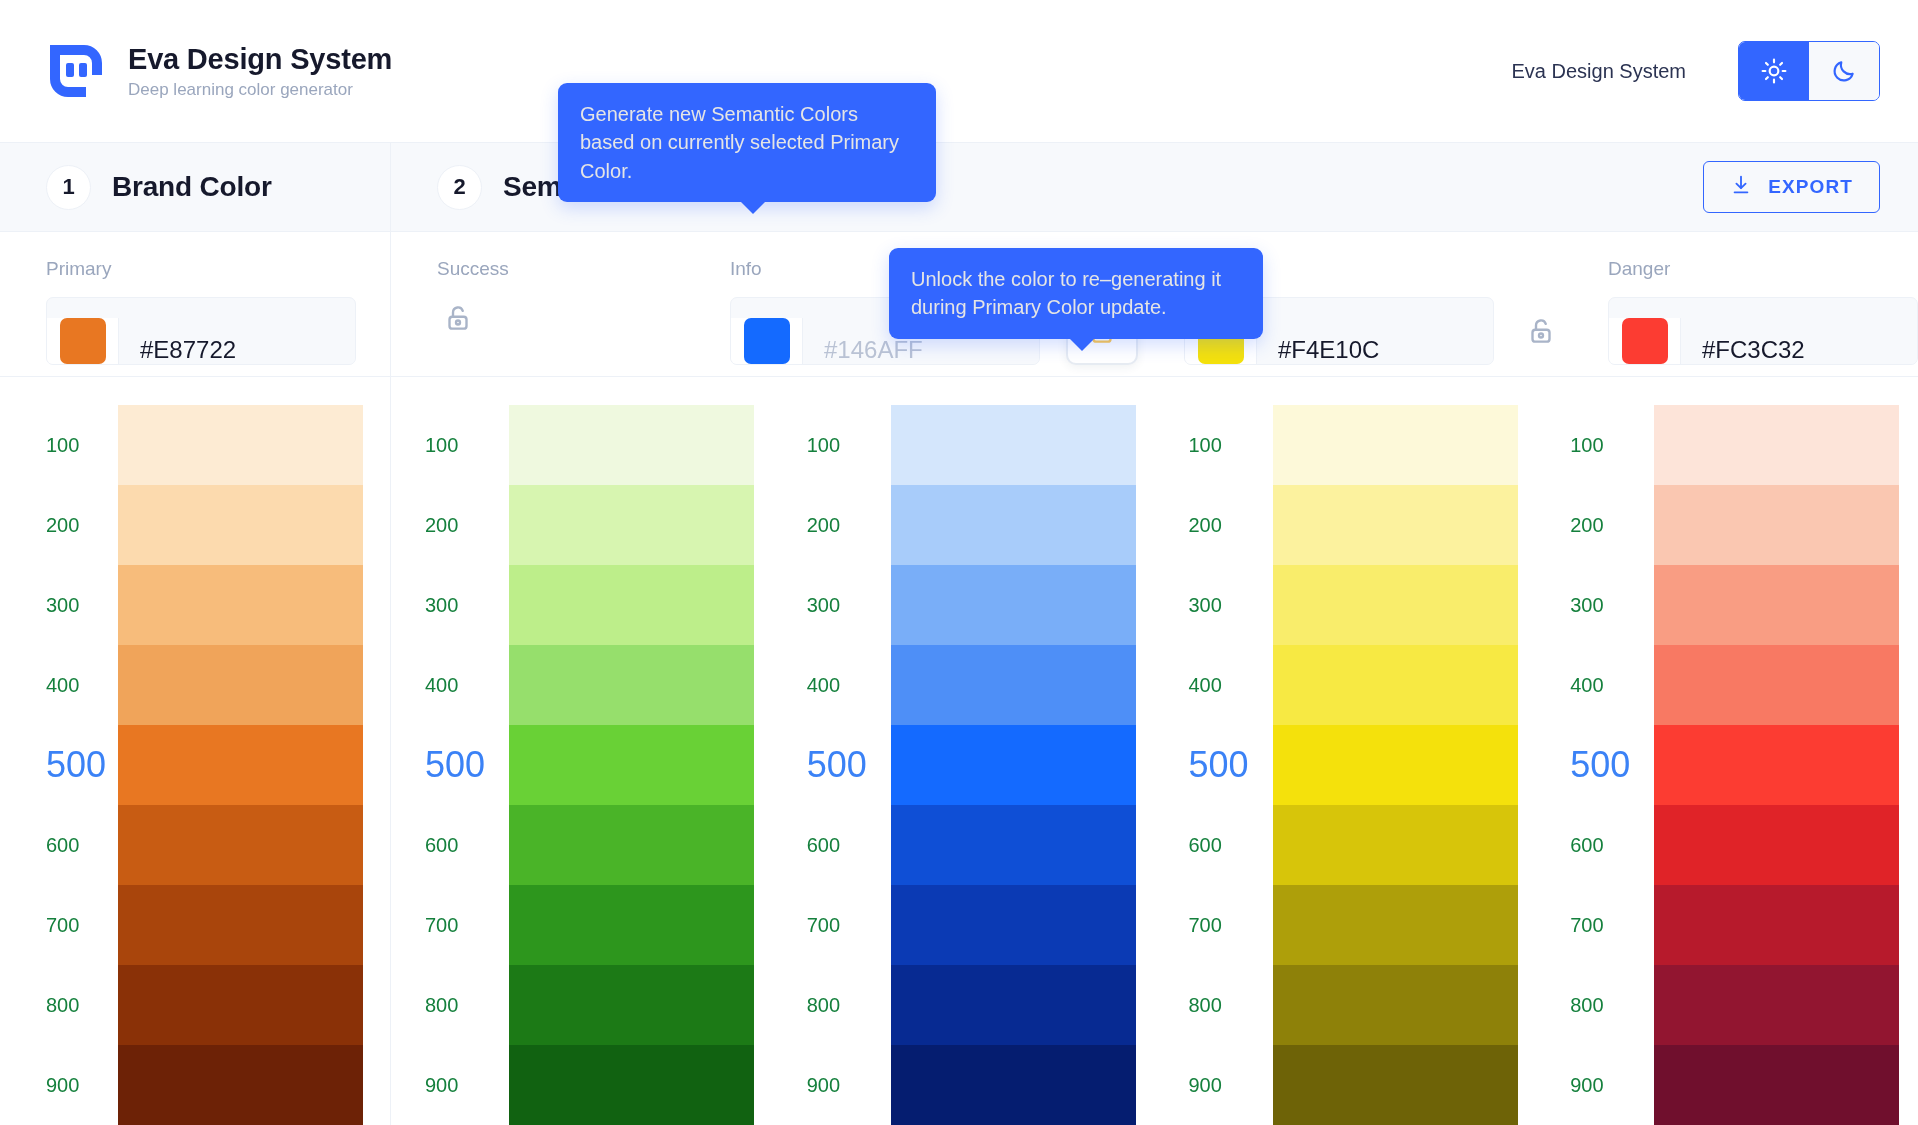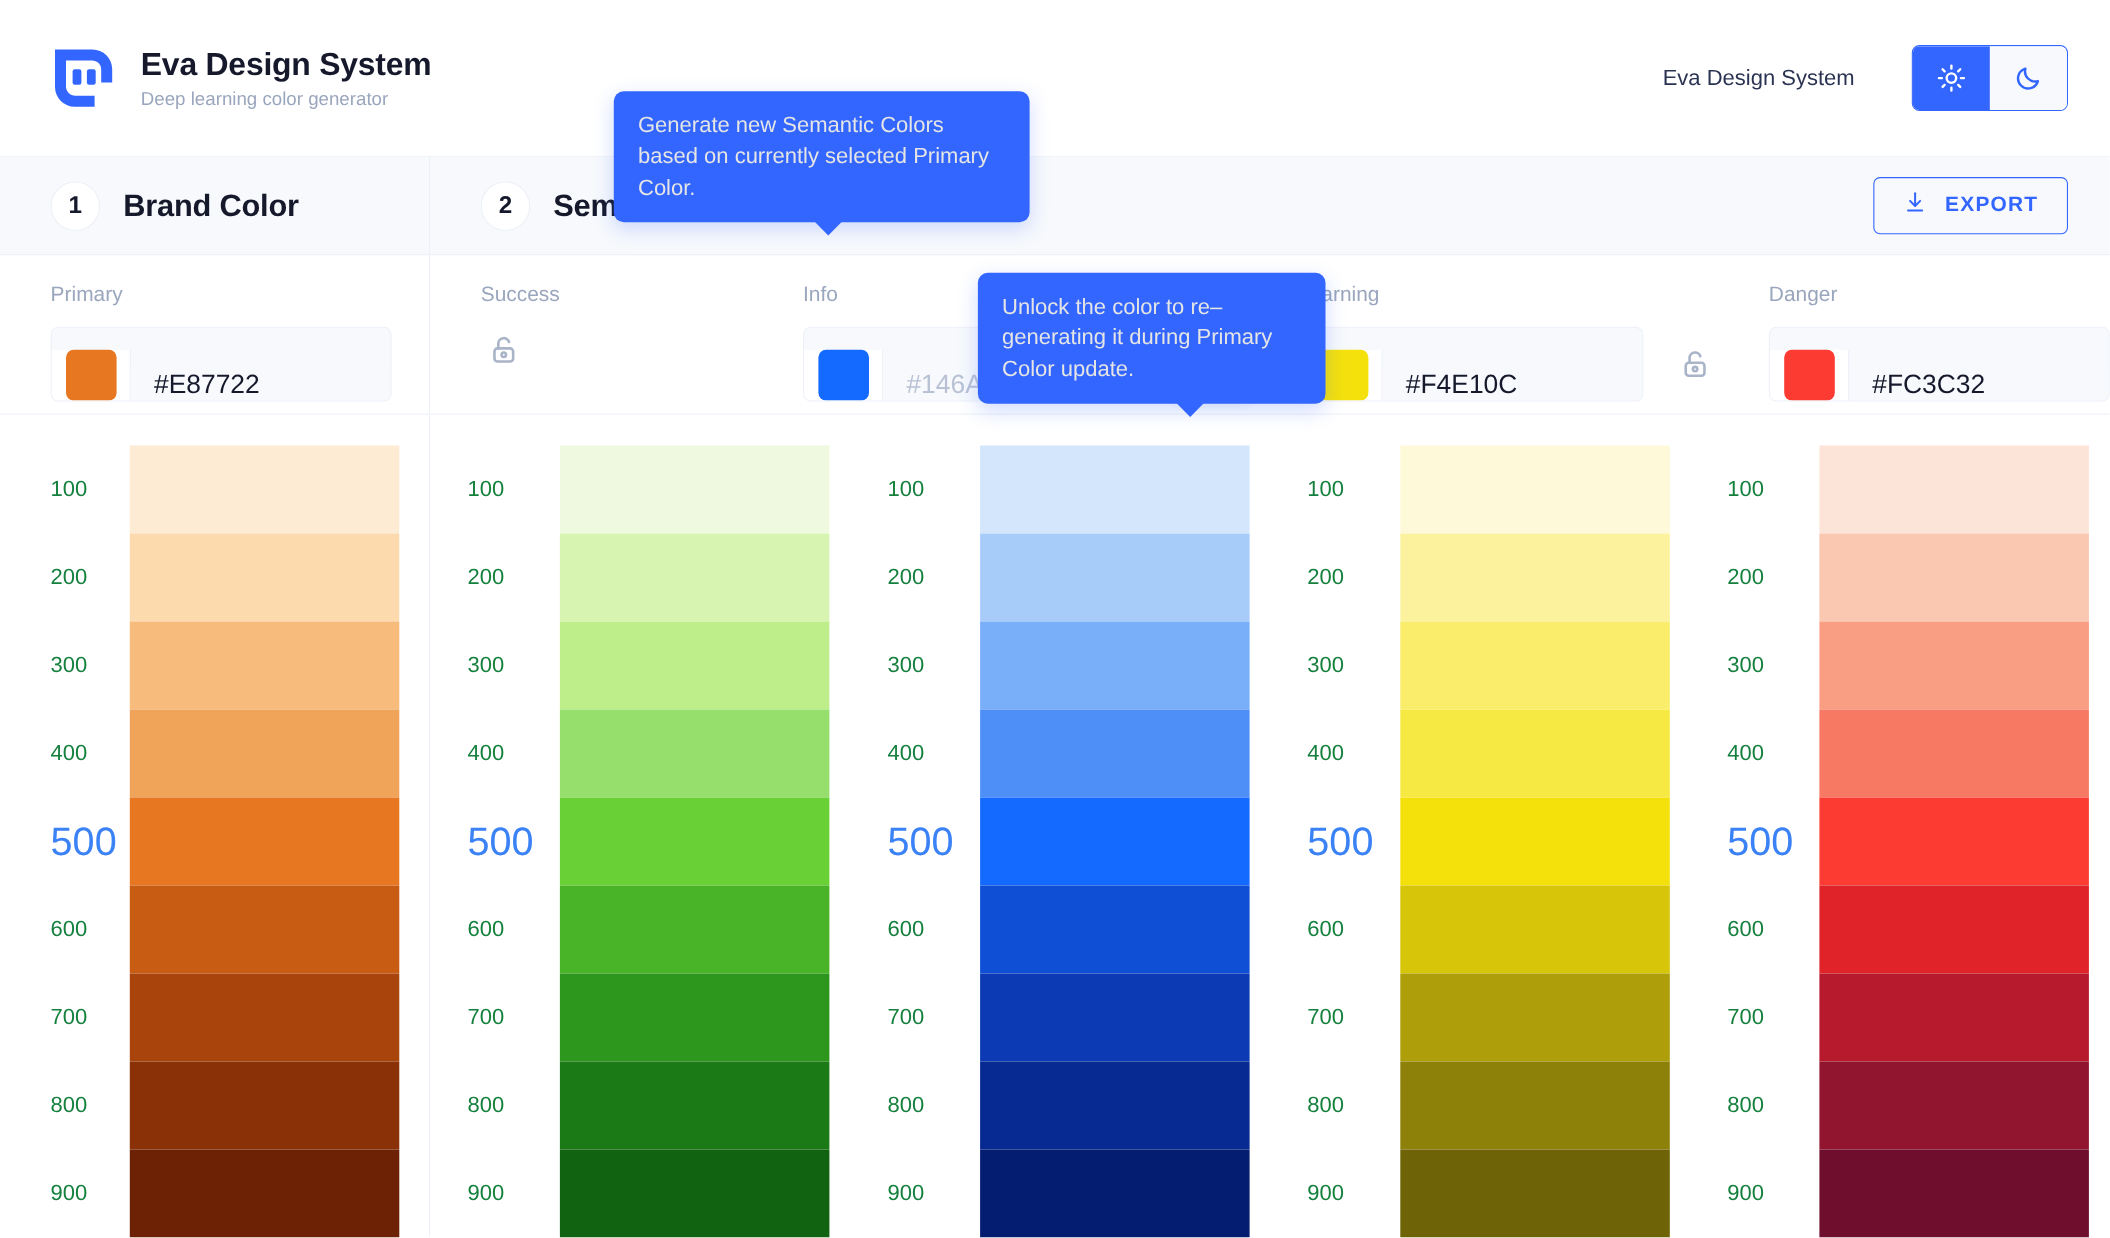--- a/index.html
+++ b/index.html
@@ -149,21 +149,21 @@
     font-family: "Liberation Sans", sans-serif;
   }
   .tooltip::after {
     content: ""; position: absolute; bottom: -12px;
     width: 0; height: 0;
     border-left: 13px solid transparent; border-right: 13px solid transparent;
     border-top: 13px solid #3366ff;
   }
   #tooltip-generate { left: 558px; top: 83px; width: 378px; }
   #tooltip-generate::after { left: 182px; }
-  #tooltip-unlock { left: 889px; top: 248px; width: 316px; }
+  #tooltip-unlock { left: 889px; top: 248px; width: 374px; }
   #tooltip-unlock::after { left: 180px; }
 </style>
 </head>
 <body>
 
 <div class="app">
 
   <div class="tooltip" id="tooltip-generate">Generate new Semantic Colors based on currently selected Primary Color.</div>
   <div class="tooltip" id="tooltip-unlock">Unlock the color to re–generating it during Primary Color update.</div>
 

